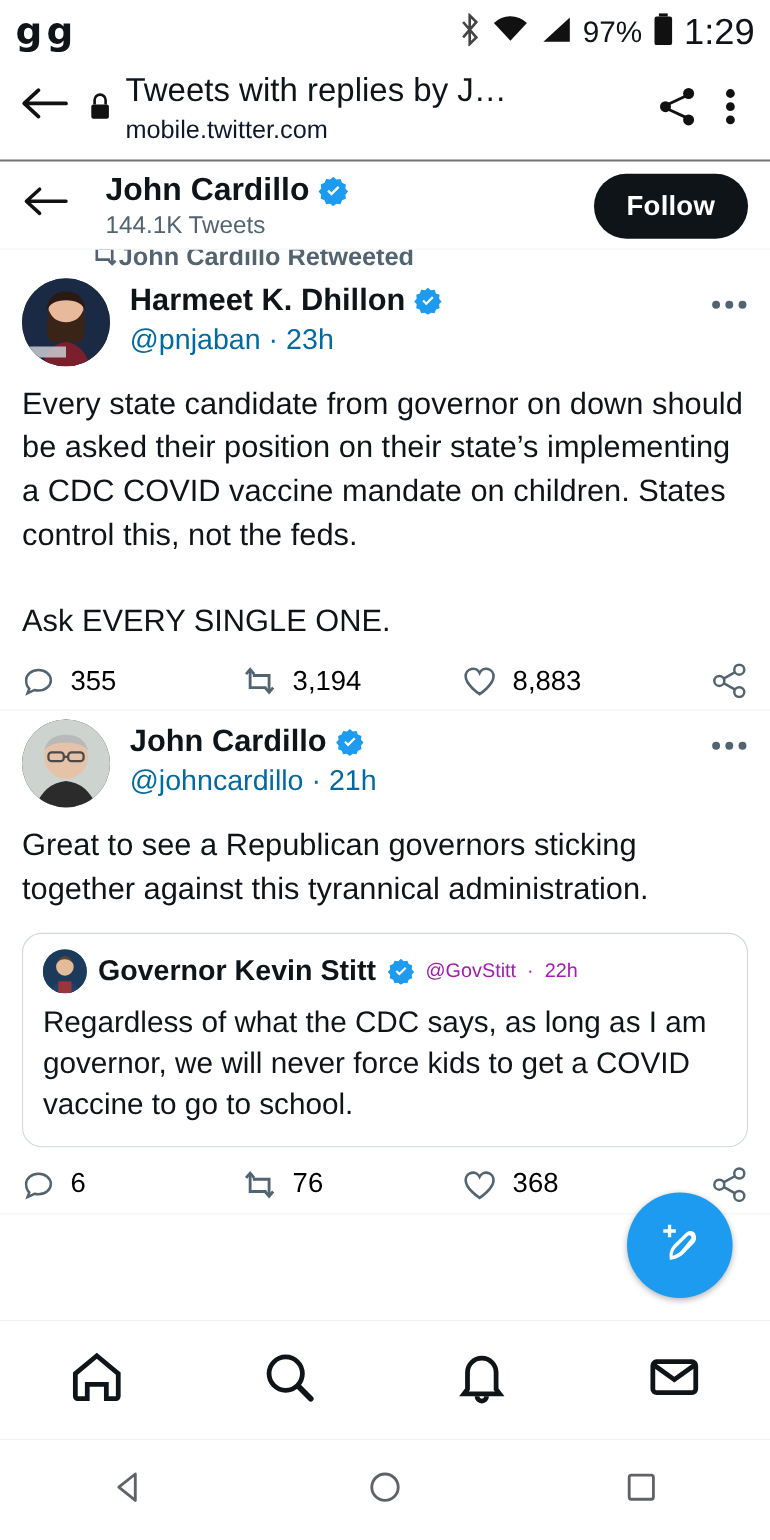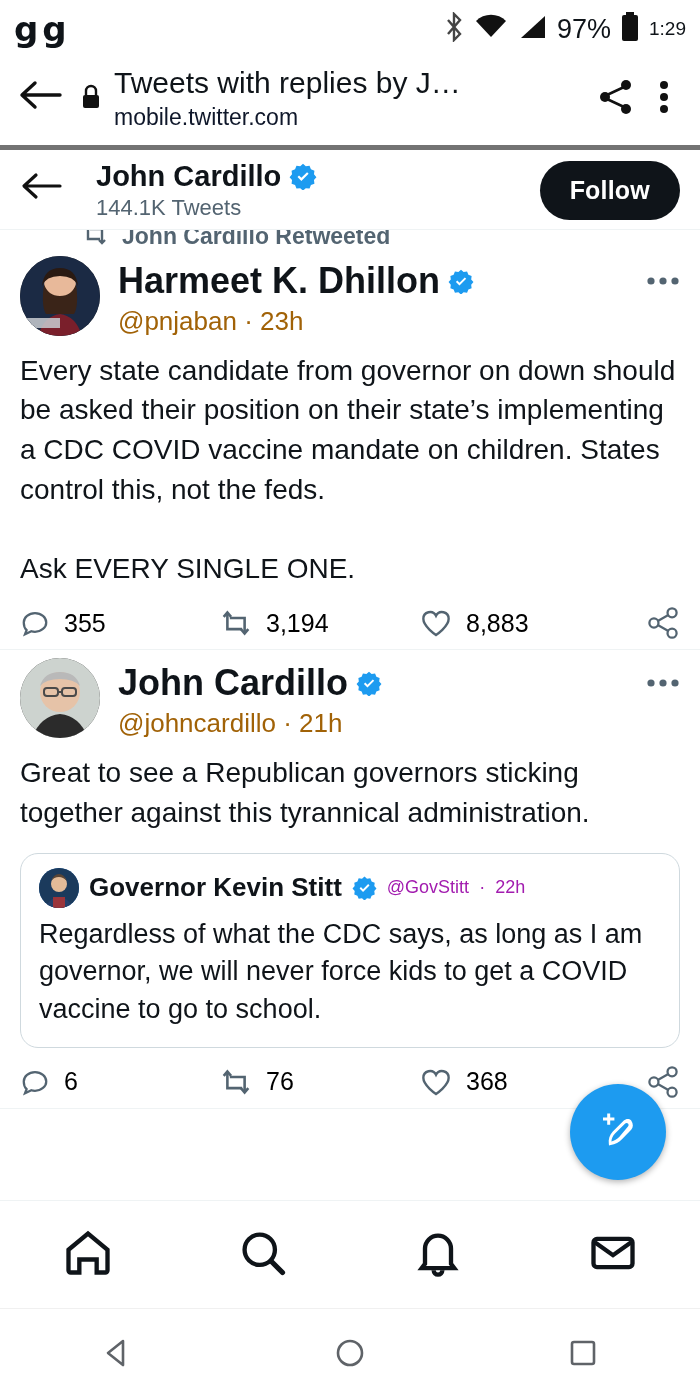--- a/index.html
+++ b/index.html
@@ -14,26 +14,26 @@
 
   
   .statusbar {
     height: 58px; display: flex; align-items: center; justify-content: space-between;
     padding: 0 14px; background: #ffffff;
   }
   .status-left { display: flex; align-items: center; gap: 4px; }
   .status-right { display: flex; align-items: center; gap: 10px; }
   .g-glyph { font-size: 34px; font-weight: 700; line-height: 1; font-family: "DejaVu Sans", sans-serif; }
   .battery-pct { font-size: 27px; font-weight: 500; }
-  .clock { font-size: 19px; font-weight: 400; }
+  .clock { font-size: 33px; font-weight: 400; }
 
   
   .browserbar {
     display: flex; align-items: center; padding: 6px 18px 14px 18px;
-    border-bottom: 5px solid #737373; background: #fff;
+    border-bottom: 2px solid #737373; background: #fff;
   }
   .bb-back { width: 54px; font-size: 34px; line-height: 1; }
   .bb-lock { width: 38px; display: flex; justify-content: center; }
   .bb-center { flex: 1; display: flex; flex-direction: column; min-width: 0; padding-left: 4px;}
   .bb-title {
     font-size: 30px; font-weight: 400; white-space: nowrap; overflow: hidden;
     text-overflow: ellipsis; line-height: 1.25;
   }
   .bb-url { font-size: 23px; color: #0f172a; margin-top: 2px; }
   .bb-share { width: 60px; display: flex; justify-content: center; }
@@ -49,36 +49,36 @@
   .ph-name { font-size: 29px; font-weight: 700; display: flex; align-items: center; gap: 8px; }
   .ph-sub { font-size: 22px; color: #536471; margin-top: 2px; }
   .follow-btn {
     background: #0f1419; color: #fff; border-radius: 40px;
     padding: 15px 30px; font-size: 25px; font-weight: 700; letter-spacing: .2px;
   }
 
   
   .feed { flex: 1; overflow: hidden; background: #fff; position: relative; }
   .retweet-row {
-    display: flex; align-items: center; gap: 14px; padding: 0 20px;
+    display: flex; align-items: center; padding: 0 20px;
     color: #536471; font-size: 23px; font-weight: 700; height: 22px; overflow: hidden;
     margin-top: -4px;
   }
   .retweet-row .rt-icon { margin-left: 62px; }
 
   .tweet { padding: 8px 20px 10px 20px; border-bottom: 1px solid #eff3f4; }
   .tweet-head { display: flex; align-items: flex-start; }
   .avatar {
     width: 80px; height: 80px; border-radius: 50%; flex: 0 0 80px; overflow: hidden;
     background: #333; margin-right: 18px; position: relative;
   }
   .avatar svg { display: block; }
   .names { flex: 1; min-width: 0; padding-top: 4px; }
-  .dispname { font-size: 36px; font-weight: 700; display: flex; align-items: center; gap: 8px; }
-  .handle { font-size: 26px; color: #a16207; margin-top: 4px; }
+  .dispname { font-size: 28px; font-weight: 700; display: flex; align-items: center; gap: 8px; }
+  .handle { font-size: 26px; color: #0369a1; margin-top: 4px; }
   .more-dots { color: #536471; font-size: 30px; letter-spacing: 3px; padding-top: 4px; }
 
   .tweet-text { font-size: 28px; line-height: 1.42; margin-top: 14px; white-space: pre-wrap; }
 
   .actions { display: flex; align-items: center; margin-top: 18px; color: #000000; }
   .act { display: flex; align-items: center; gap: 14px; font-size: 25px; }
   .act.reply { width: 200px; }
   .act.retweet { width: 200px; }
   .act.like { width: 200px; }
   .act.share { margin-left: auto; }

